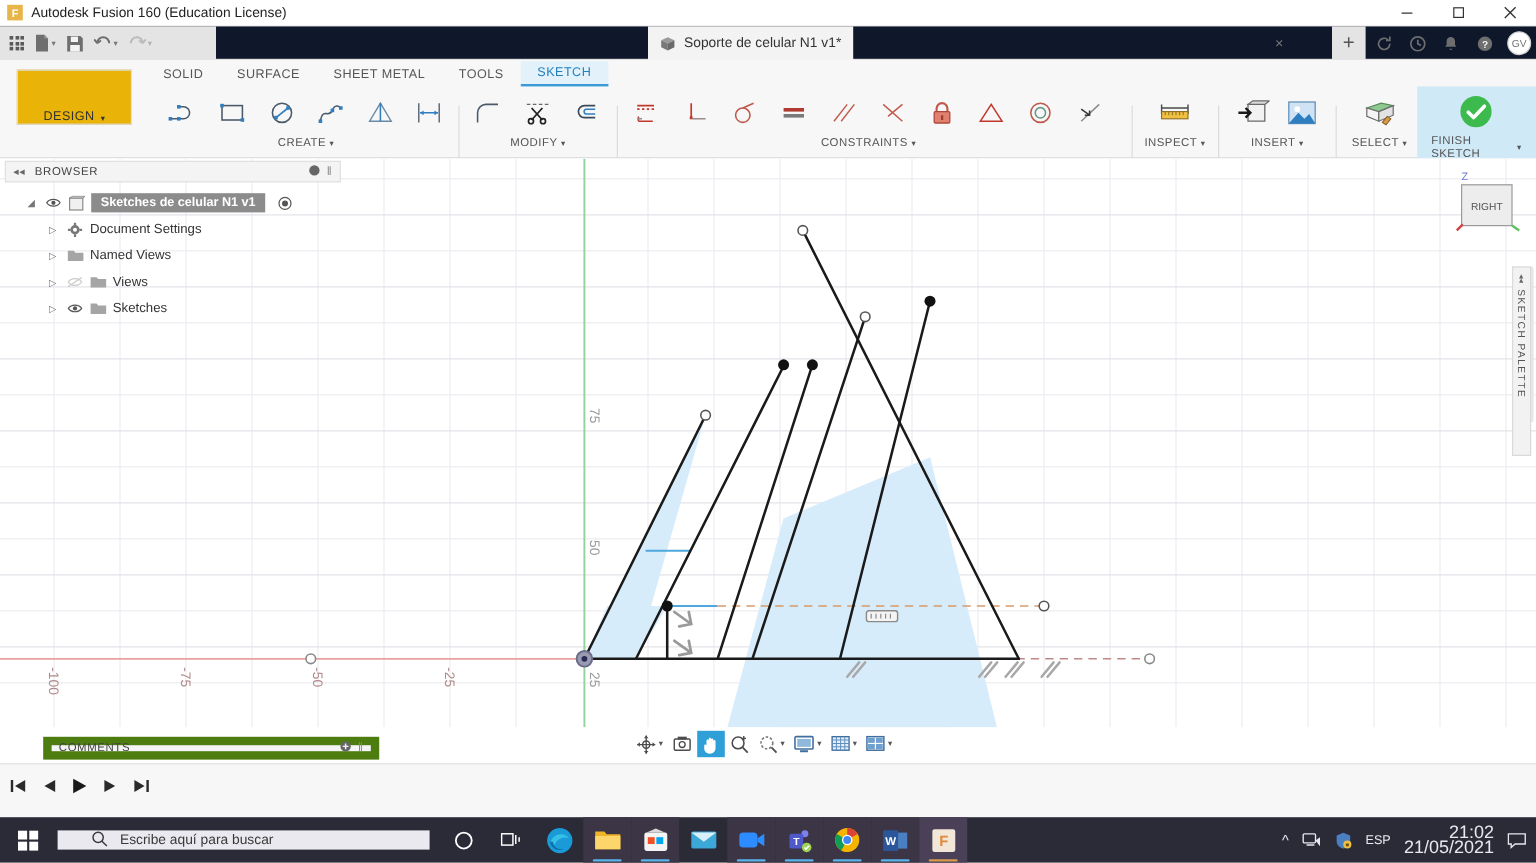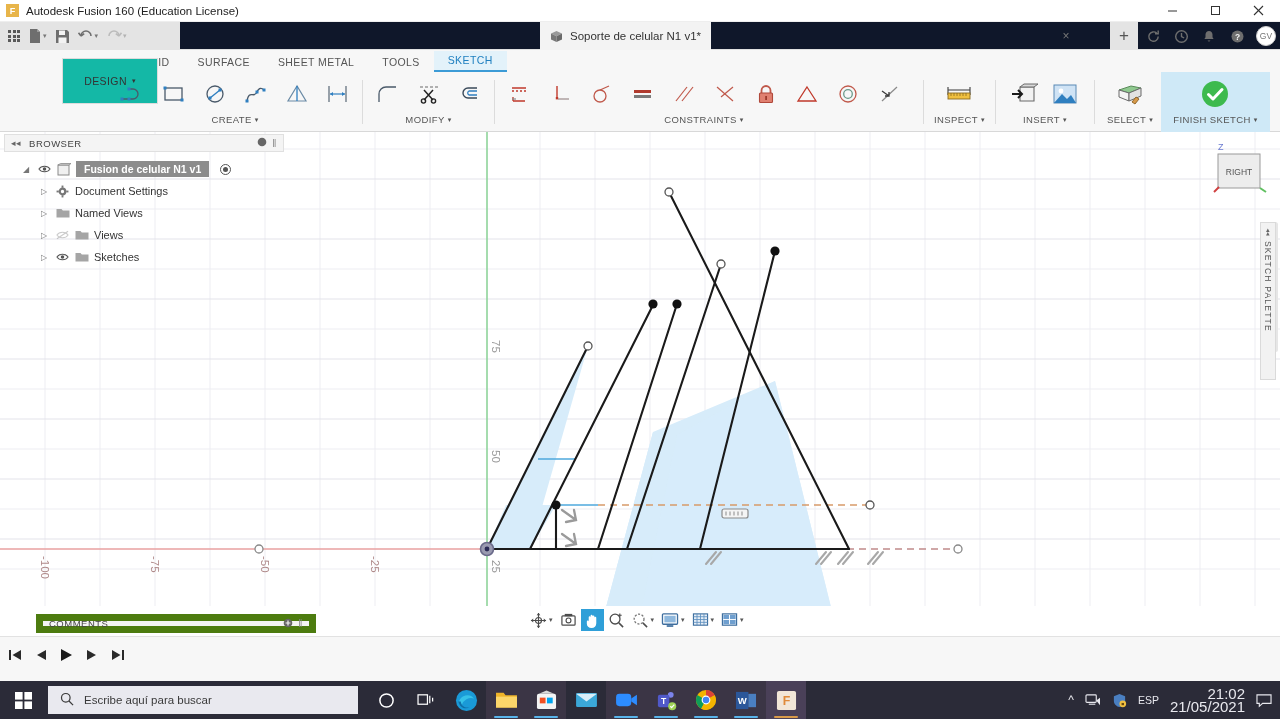--- a/index.html
+++ b/index.html
@@ -90,29 +90,29 @@
   .wstabs {
     position: absolute; left: 122px; top: 0; height: 22px;
     display: flex; align-items: flex-end; font-size: 10.5px;
     letter-spacing: 0.4px; color: #555;
   }
   .wstab { padding: 3px 14px 4px 14px; }
   .wstab.active { color: #2080c0; border-bottom: 2px solid #3c9bd6; background: #e3f2fa; }
 
   .design-btn {
     position: absolute; left: 14px; top: 8px; width: 96px; height: 46px;
-    background: #14b8a6; border: 1px solid #dcdcdc; display: flex;
-    align-items: center; justify-content: center; gap: 5px;
-    font-size: 10.5px; color: #333; letter-spacing: 0.4px; margin-left: 48px;
+    background: #eab308; border: 1px solid #dcdcdc; display: flex;
+    align-items: flex-end; justify-content: center; gap: 5px;
+    font-size: 10.5px; color: #333; letter-spacing: 0.4px;
   }
   .design-btn .caret { font-size: 7px; }
 
   .groups {
-    position: absolute; left: 112px; top: 22px; right: 0; height: 60px;
-    display: flex; align-items: center;
+    position: absolute; left: 132px; top: 22px; right: 0; height: 60px;
+    display: flex; align-items: flex-end;
   }
   .grp { display: flex; flex-direction: column; align-items: center; height: 60px; position: relative; }
   .grp .icons { display: flex; align-items: center; height: 44px; }
   .grp .glabel {
     font-size: 9.5px; color: #555; letter-spacing: 0.4px; margin-top: -2px;
     display: flex; align-items: center; gap: 3px;
   }
   .grp .glabel .caret { font-size: 7px; }
   .tool {
     width: 41px; height: 42px; display: flex; align-items: center;
@@ -207,22 +207,22 @@
     align-items: center; gap: 12px; color: #333;
   }
 
   
   .taskbar {
     position: absolute; left: 0; top: 681px; width: 1280px; height: 38px;
     background: #2b2b38; display: flex; align-items: center;
   }
   .start { width: 46px; height: 38px; display: flex; align-items: center; justify-content: center; }
   .tb-search {
-    width: 310px; height: 28px; background: #e9e9ef; margin-left: 2px;
-    display: flex; align-items: center; gap: 10px; padding-left: 12px;
+    width: 310px; height: 16px; background: #e9e9ef; margin-left: 2px;
+    display: flex; align-items: center; gap: 10px; padding-left: 28px;
     font-size: 11.5px; color: #3a3a3a;
   }
   .tb-icons { display: flex; align-items: center; gap: 0px; margin-left: 8px; }
   .tb-app {
     width: 40px; height: 38px; display: flex; align-items: center;
     justify-content: center; position: relative;
   }
   .tb-app.active { background: #3b3545; }
   .tb-app .uline {
     position: absolute; bottom: 1px; left: 8px; width: 24px; height: 2.5px;
@@ -808,21 +808,21 @@
             <path d="M1 5 C3.5 1 10.5 1 13 5 C10.5 9 3.5 9 1 5 Z" fill="none" stroke="#555" stroke-width="1.1"></path>
             <circle cx="7" cy="5" r="1.9" fill="#555"></circle>
           </svg>
       </span>
       <span class="nicon">
         <svg width="14" height="13" viewBox="0 0 14 13">
             <rect x="1" y="2" width="11" height="10" fill="#f0f0f0" stroke="#8a8a8a" stroke-width="1"></rect>
             <path d="M1 2 L3.5 0.5 L14 0.5 L12 2 Z" fill="#d8d8d8" stroke="#8a8a8a" stroke-width="0.8"></path>
           </svg>
       </span>
-      <span class="nlabel">Fusion de celular N1 v1</span>
+      <span class="nlabel">Sketches de celular N1 v1</span>
       <span class="radio-o">
           <i></i>
         </span>
     </div>
 
     <div class="node child">
       <span class="arrow">▷</span>
       <span class="nicon">
         <svg width="13" height="13" viewBox="0 0 14 14">
             <circle cx="7" cy="7" r="3" fill="none" stroke="#777" stroke-width="2.4"></circle>

